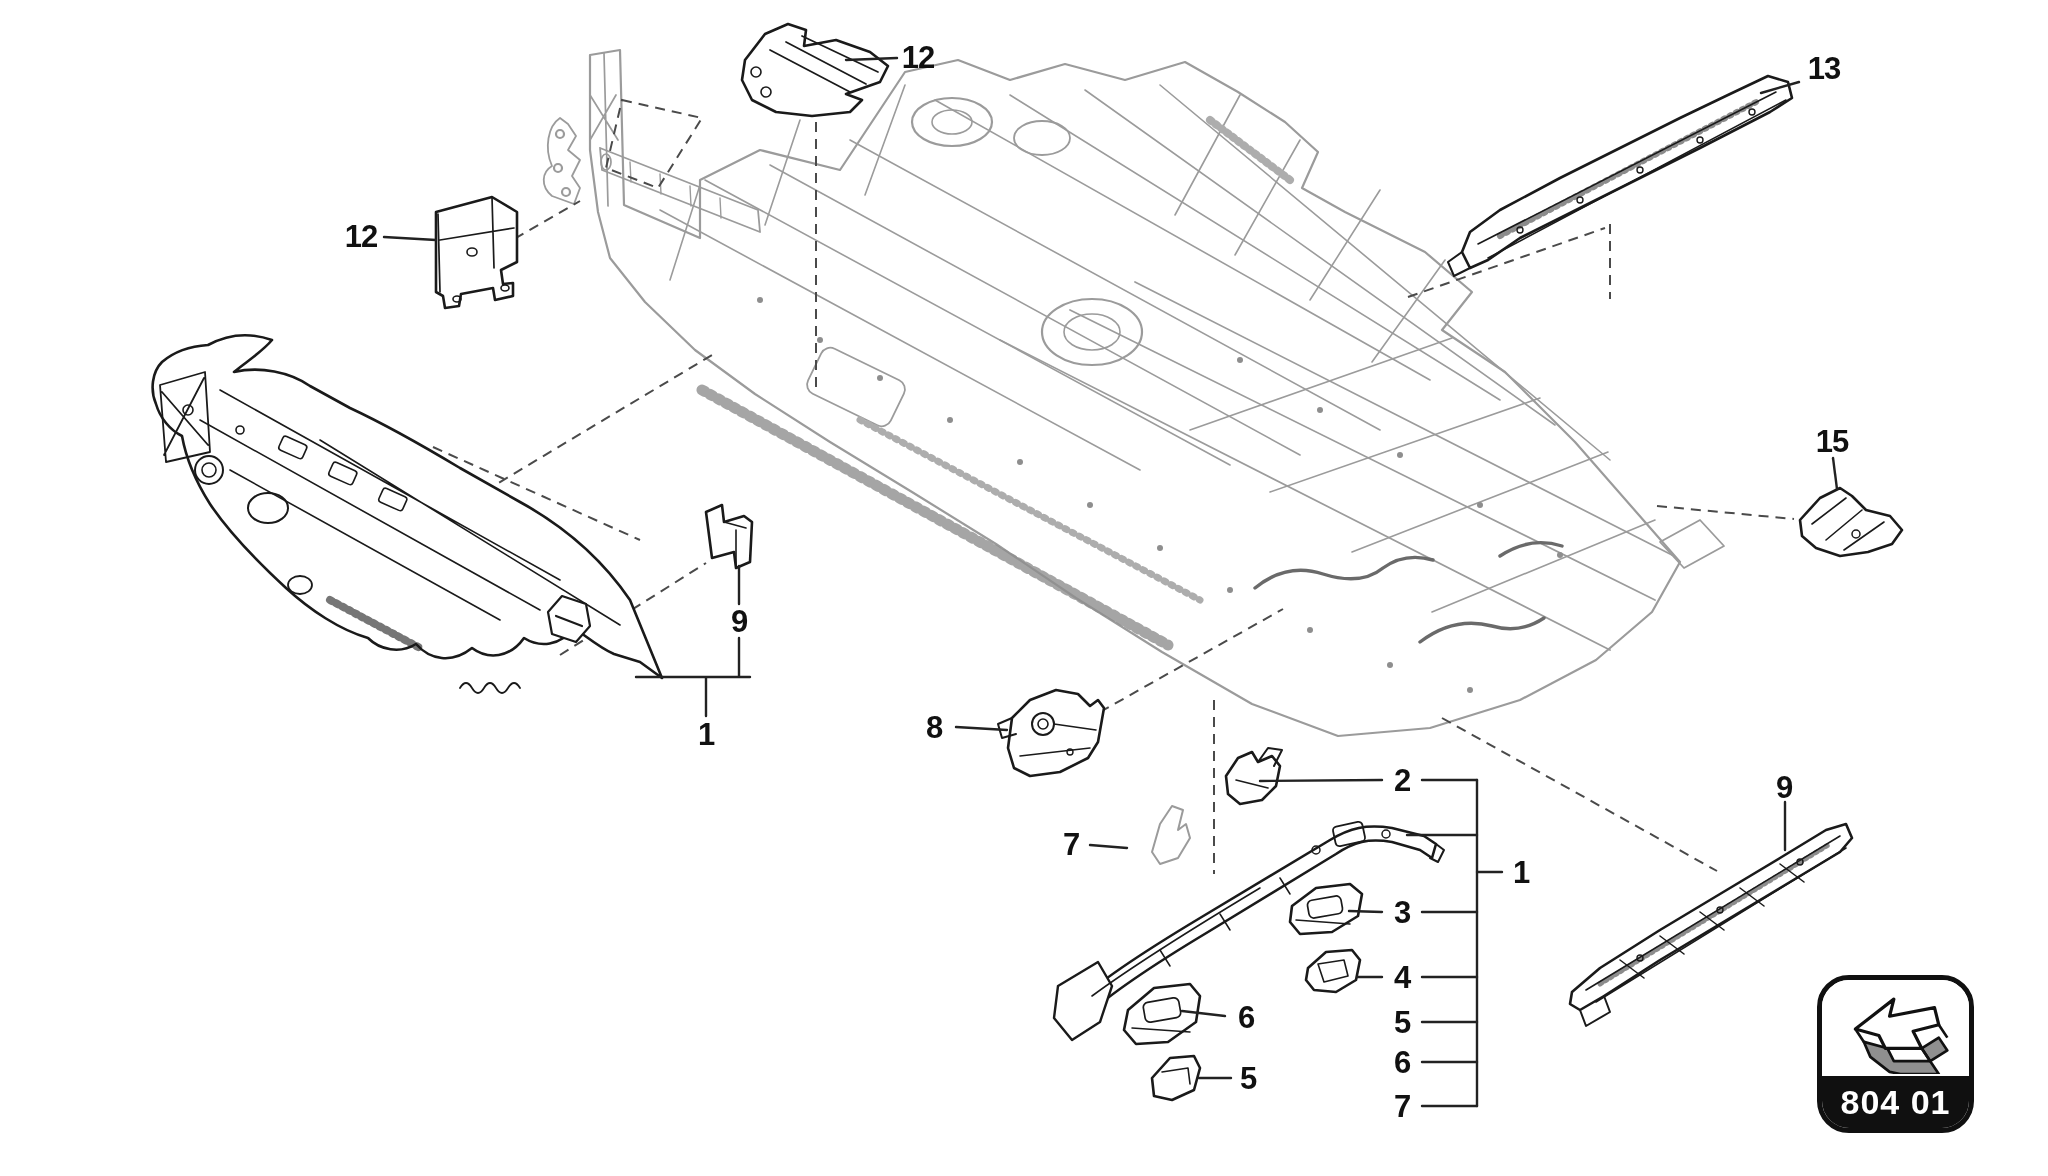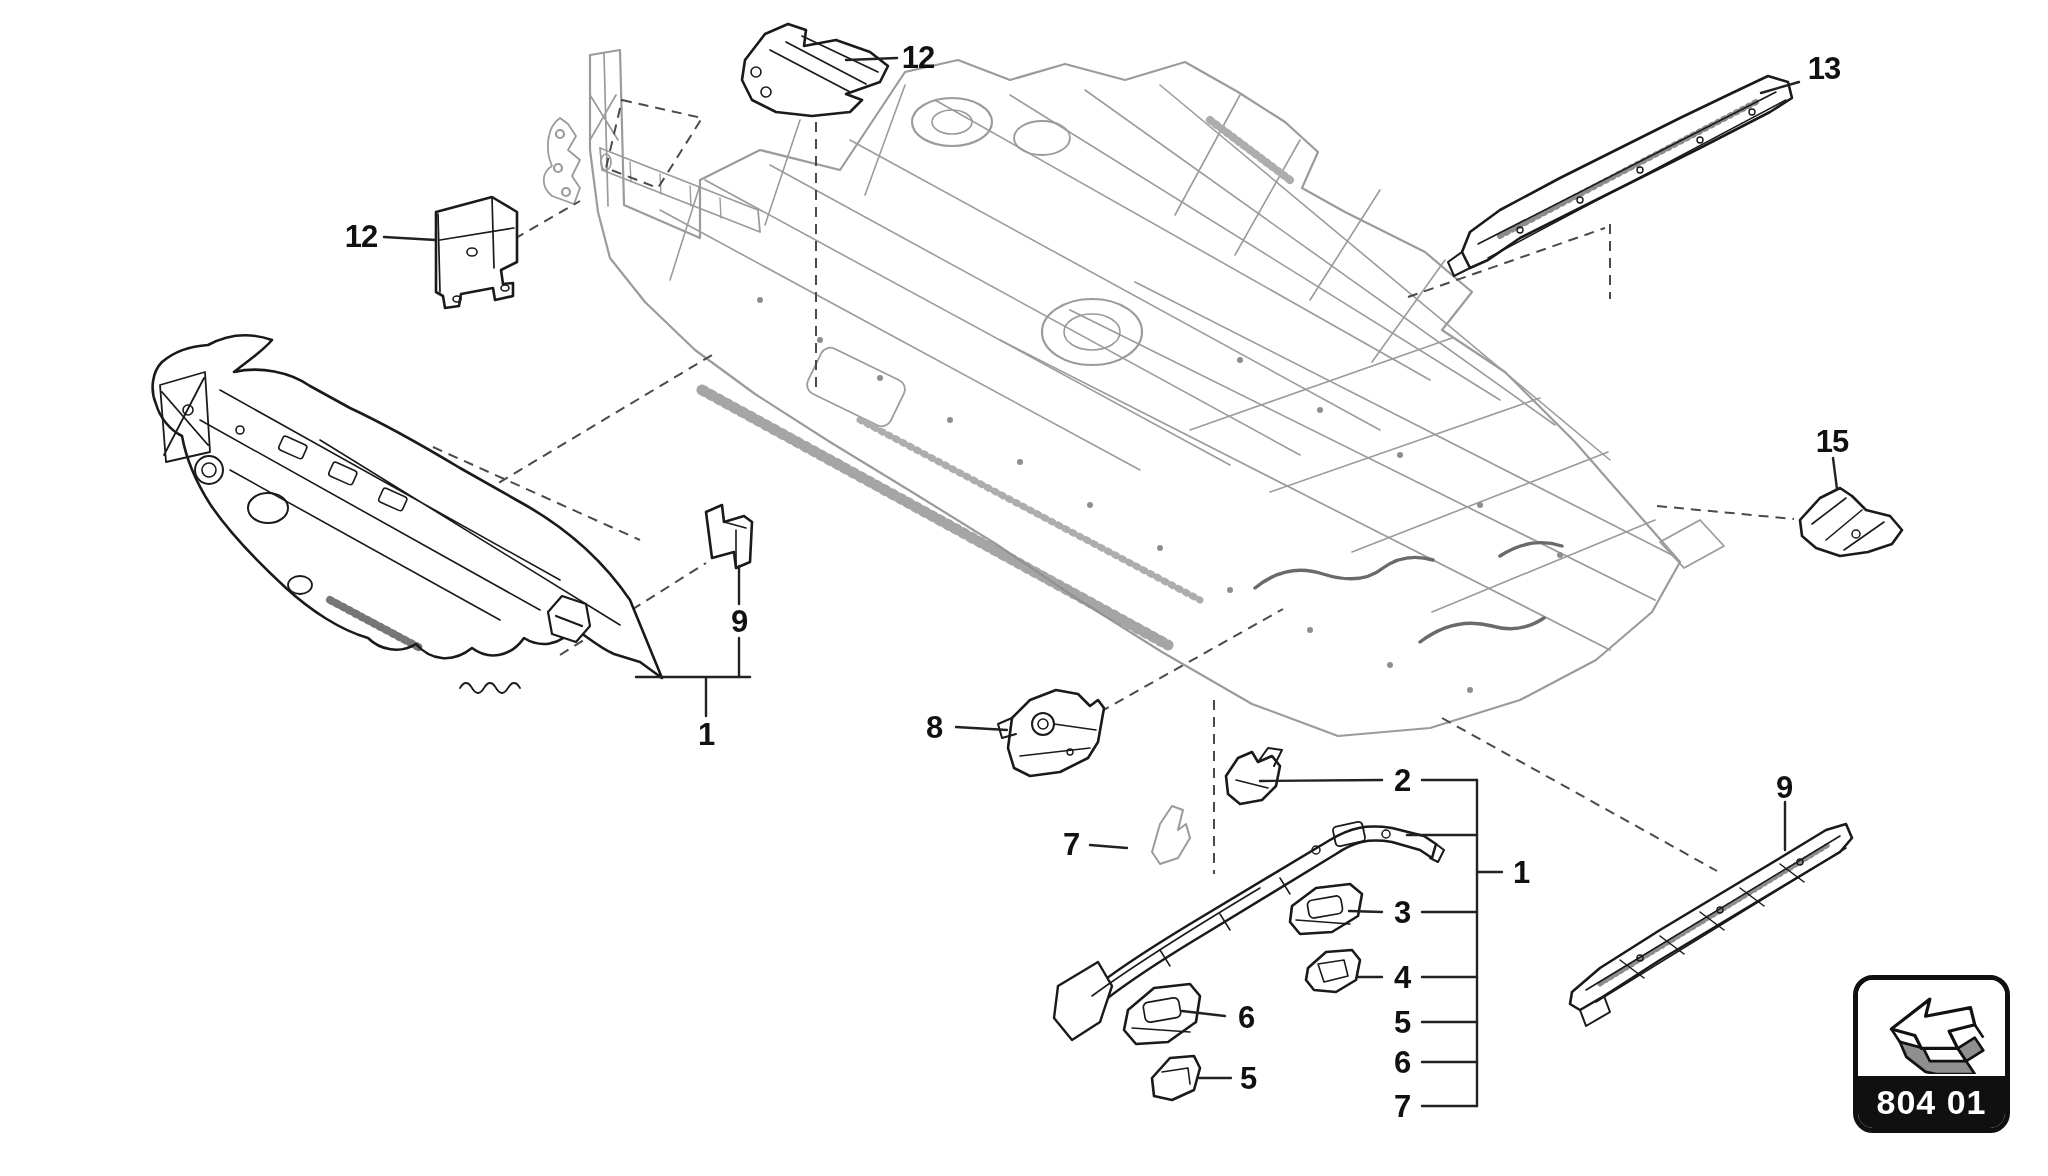--- a/index.html
+++ b/index.html
@@ -3,22 +3,22 @@
 <meta charset="utf-8">
 <style>
   html,body{margin:0;padding:0;background:#fff;}
   #stage{position:relative;width:2048px;height:1176px;background:#ffffff;overflow:hidden;
          font-family:"Liberation Sans", sans-serif;}
   #art{position:absolute;left:0;top:0;}
   .callout{position:absolute;transform:translate(-50%,-50%);font-weight:700;font-size:31px;
            color:#111;letter-spacing:-1px;line-height:1;user-select:none;}
   
   .badge{position:absolute;left:1817px;top:975px;width:157px;height:158px;background:#fff;
-         border:5px solid #101010;border-radius:20px;overflow:hidden;box-sizing:border-box;
-         display:flex;flex-direction:column;margin-left:36px;}
+         border:5px solid #101010;border-radius:32px;overflow:hidden;box-sizing:border-box;
+         display:flex;flex-direction:column;}
   .badge-top{flex:1;display:flex;align-items:center;justify-content:center;background:#fff;}
   .badge-bottom{height:52px;background:#101010;color:#fff;display:flex;align-items:center;
                 justify-content:center;font-weight:700;font-size:34px;letter-spacing:1px;}
 </style>
 </head>
 <body>
 
 <div id="stage">
 
 <svg id="art" width="2048" height="1176" viewBox="0 0 2048 1176" aria-hidden="true">

